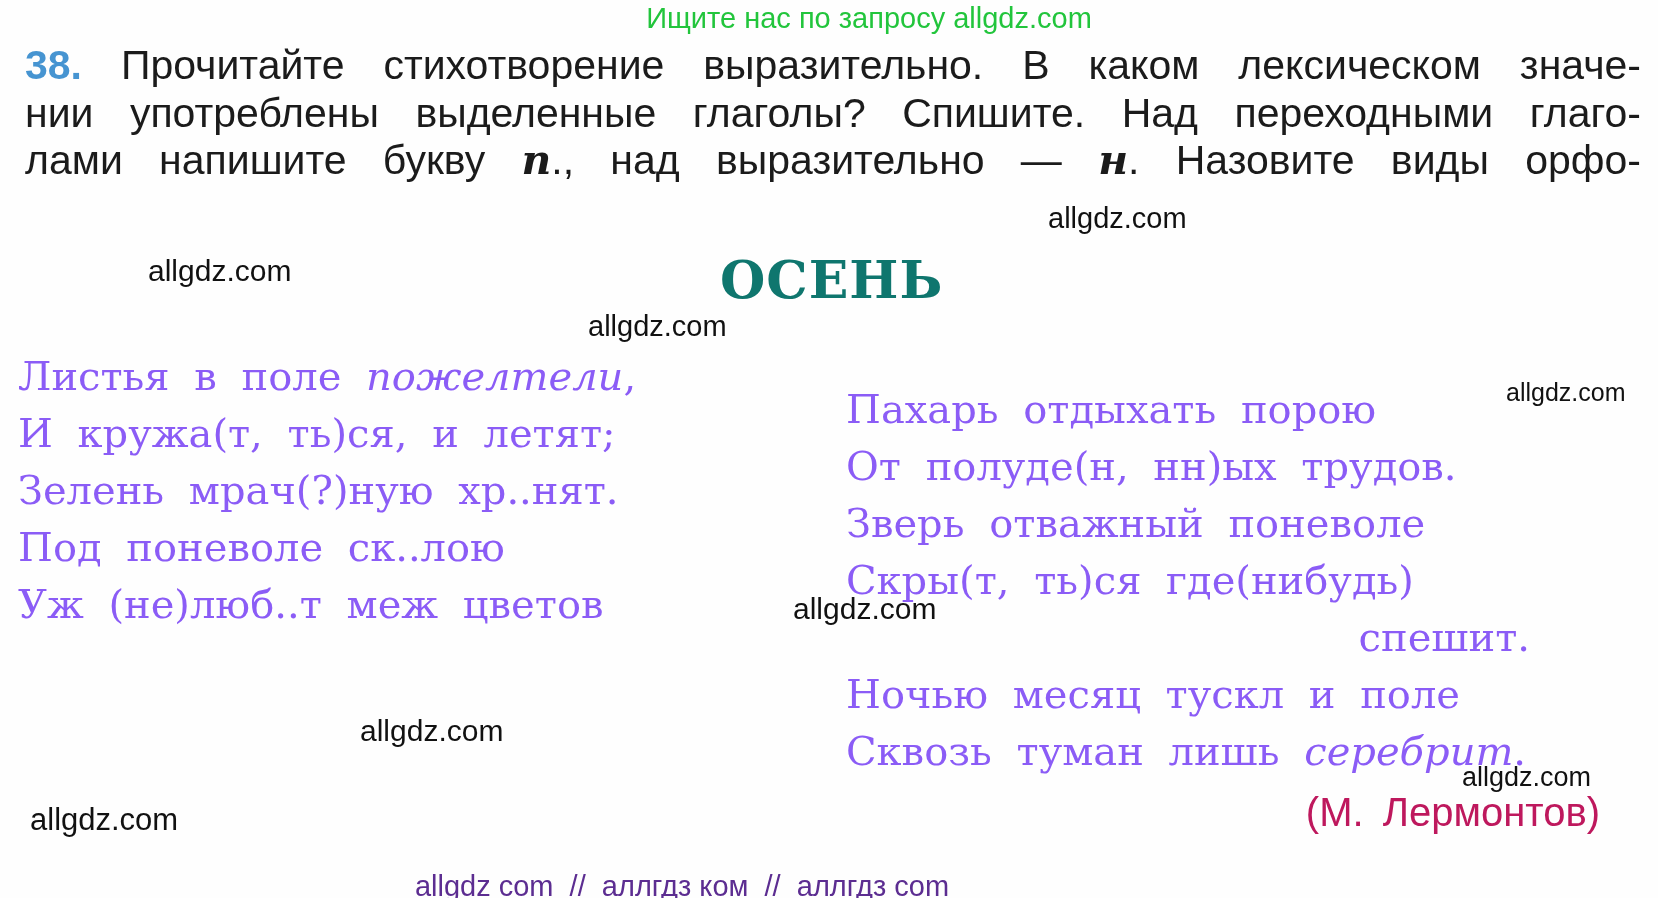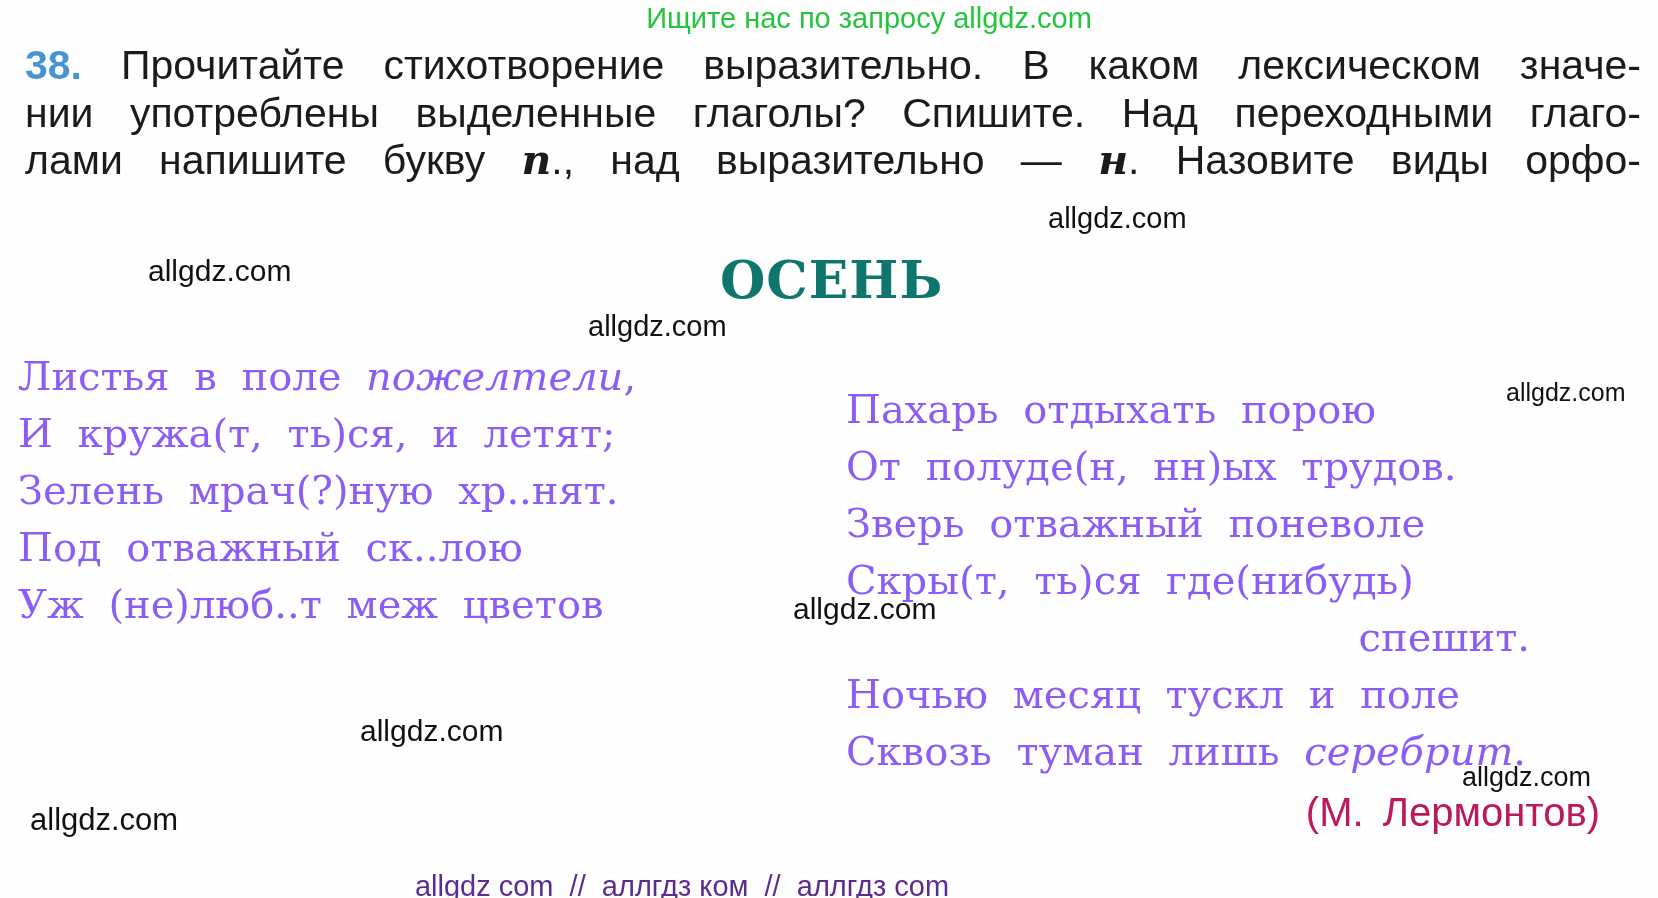--- a/index.html
+++ b/index.html
@@ -124,21 +124,21 @@
 <div class="wm wm2">allgdz.com</div>
 
 <div class="poem-title">ОСЕНЬ</div>
 
 <div class="wm wm3">allgdz.com</div>
 
 <div class="poem-col poem-left">
     <div class="line"><span>Листья в поле </span><span class="seg-i">пожелтели</span><span>,</span></div>
     <div class="line"><span>И кружа(т, ть)ся, и летят;</span></div>
     <div class="line"><span>Зелень мрач(?)ную хр..нят.</span></div>
-    <div class="line"><span>Под отважный ск..лою</span></div>
+    <div class="line"><span>Под поневоле ск..лою</span></div>
     <div class="line"><span>Уж (не)люб..т меж цветов</span></div>
   </div>
 <div class="poem-col poem-right">
     <div class="line"><span>Пахарь отдыхать порою</span></div>
     <div class="line"><span>От полуде(н, нн)ых трудов.</span></div>
     <div class="line"><span>Зверь отважный поневоле</span></div>
     <div class="line"><span>Скры(т, ть)ся где(нибудь)</span></div>
     <div class="line align-right"><span>спешит.</span></div>
     <div class="line"><span>Ночью месяц тускл и поле</span></div>
     <div class="line"><span>Сквозь туман лишь </span><span class="seg-i">серебрит</span><span>.</span></div>

